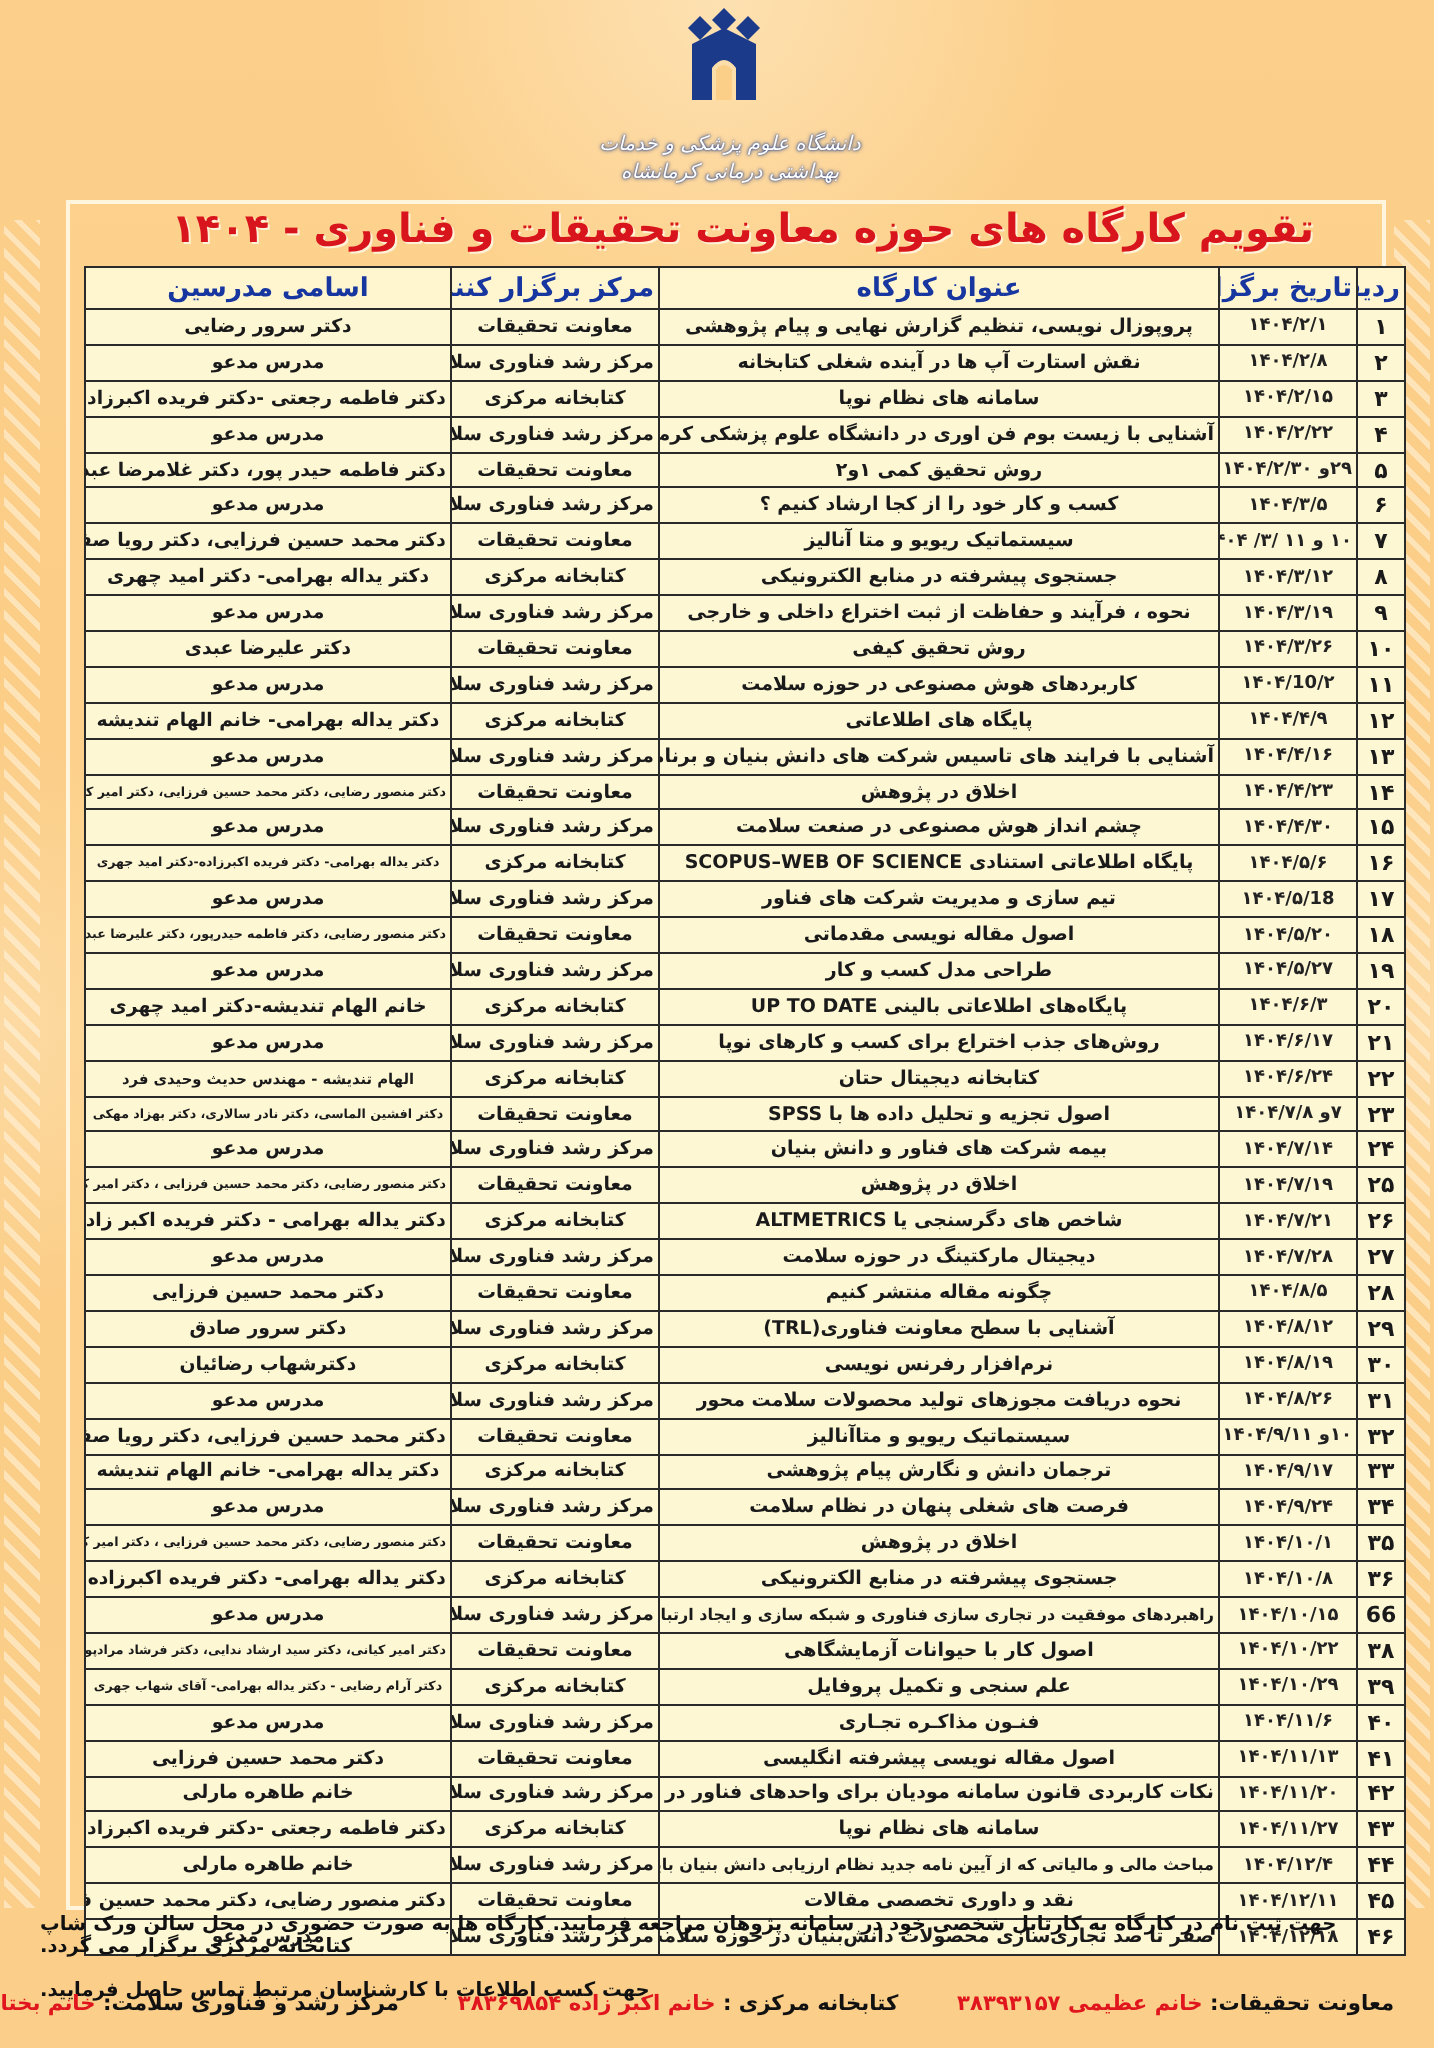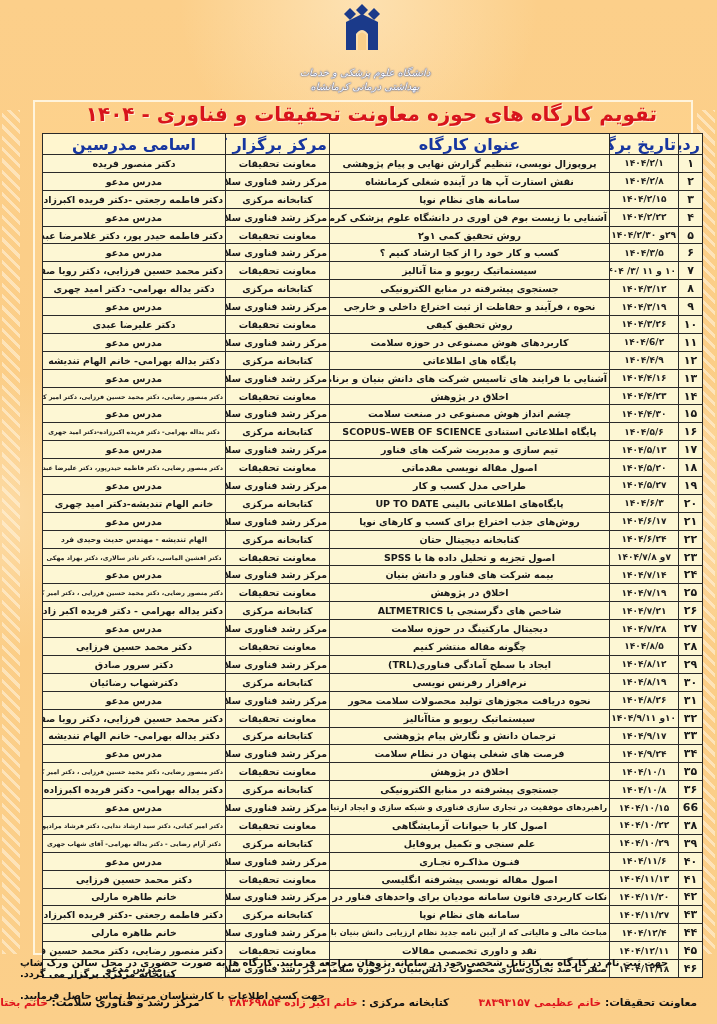--- a/index.html
+++ b/index.html
@@ -51,21 +51,21 @@
     position: absolute; left: 42px; top: 133px; width: 660px;
     border-collapse: collapse; table-layout: fixed;
     font-size: 9.4px; color: #1a1a1a;
   }
   table.schedule th, table.schedule td {
     border: 1px solid #2a2a2a; text-align: center; vertical-align: middle;
     height: 17.9px; padding: 0 2px; overflow: hidden; white-space: nowrap;
     font-weight: bold;
   }
   table.schedule th {
-    background: #fff6cf; color: #1736a0; font-size: 16px; height: 21px;
+    background: #fff6cf; color: #1736a0; font-size: 13px; height: 21px;
   }
   table.schedule td { background: #fdf7d4; }
   td.row-num { color: #1a1a1a; font-size: 11px; font-weight: bold; }
   td.date { font-size: 9px; color: #222; }
   td.title-cell { font-size: 9.5px; }
   td.small { font-size: 6.3px; font-weight: normal; }
   td.small7 { font-size: 7.4px; font-weight: normal; }
 
   .footer-note {
     position: absolute; left: 20px; right: 20px; text-align: left;
@@ -123,26 +123,26 @@
       <th>مرکز برگزار کننده</th>
       <th>اسامی مدرسین</th>
     </tr>
   </thead>
   <tbody id="rows">
       <tr>
         <td class="row-num">۱</td>
         <td class="date">۱۴۰۴/۲/۱</td>
         <td class="title-cell">پروپوزال نویسی، تنظیم گزارش نهایی و پیام پژوهشی</td>
         <td class="org">معاونت تحقیقات</td>
-        <td class="inst">دکتر منصور فریده</td>
+        <td class="inst">دکتر سرور رضایی</td>
       </tr>
       <tr>
         <td class="row-num">۲</td>
         <td class="date">۱۴۰۴/۲/۸</td>
-        <td class="title-cell">نقش استارت آپ ها در آینده شغلی کرمانشاه</td>
+        <td class="title-cell">نقش استارت آپ ها در آینده شغلی کتابخانه</td>
         <td class="org">مرکز رشد فناوری سلامت</td>
         <td class="inst">مدرس مدعو</td>
       </tr>
       <tr>
         <td class="row-num">۳</td>
         <td class="date">۱۴۰۴/۲/۱۵</td>
         <td class="title-cell">سامانه های نظام نوپا</td>
         <td class="org">کتابخانه مرکزی</td>
         <td class="inst">دکتر فاطمه رجعتی -دکتر فریده اکبرزاده</td>
       </tr>
@@ -190,21 +190,21 @@
       </tr>
       <tr>
         <td class="row-num">۱۰</td>
         <td class="date">۱۴۰۴/۳/۲۶</td>
         <td class="title-cell">روش تحقیق کیفی</td>
         <td class="org">معاونت تحقیقات</td>
         <td class="inst">دکتر علیرضا عبدی</td>
       </tr>
       <tr>
         <td class="row-num">۱۱</td>
-        <td class="date">۱۴۰۴/6/۲</td>
+        <td class="date">۱۴۰۴/10/۲</td>
         <td class="title-cell">کاربردهای هوش مصنوعی در حوزه سلامت</td>
         <td class="org">مرکز رشد فناوری سلامت</td>
         <td class="inst">مدرس مدعو</td>
       </tr>
       <tr>
         <td class="row-num">۱۲</td>
         <td class="date">۱۴۰۴/۴/۹</td>
         <td class="title-cell">پایگاه های اطلاعاتی</td>
         <td class="org">کتابخانه مرکزی</td>
         <td class="inst">دکتر یداله بهرامی- خانم الهام تندیشه</td>
@@ -232,21 +232,21 @@
       </tr>
       <tr>
         <td class="row-num">۱۶</td>
         <td class="date">۱۴۰۴/۵/۶</td>
         <td class="title-cell">پایگاه اطلاعاتی استنادی SCOPUS–WEB OF SCIENCE</td>
         <td class="org">کتابخانه مرکزی</td>
         <td class="inst small">دکتر یداله بهرامی- دکتر فریده اکبرزاده-دکتر امید جهری</td>
       </tr>
       <tr>
         <td class="row-num">۱۷</td>
-        <td class="date">۱۴۰۴/۵/۱۳</td>
+        <td class="date">۱۴۰۴/۵/18</td>
         <td class="title-cell">تیم سازی و مدیریت شرکت های فناور</td>
         <td class="org">مرکز رشد فناوری سلامت</td>
         <td class="inst">مدرس مدعو</td>
       </tr>
       <tr>
         <td class="row-num">۱۸</td>
         <td class="date">۱۴۰۴/۵/۲۰</td>
         <td class="title-cell">اصول مقاله نویسی مقدماتی</td>
         <td class="org">معاونت تحقیقات</td>
         <td class="inst small">دکتر منصور رضایی، دکتر فاطمه حیدرپور، دکتر علیرضا عبدی</td>
@@ -317,21 +317,21 @@
       <tr>
         <td class="row-num">۲۸</td>
         <td class="date">۱۴۰۴/۸/۵</td>
         <td class="title-cell">چگونه مقاله منتشر کنیم</td>
         <td class="org">معاونت تحقیقات</td>
         <td class="inst">دکتر محمد حسین فرزایی</td>
       </tr>
       <tr>
         <td class="row-num">۲۹</td>
         <td class="date">۱۴۰۴/۸/۱۲</td>
-        <td class="title-cell">ایجاد با سطح آمادگی فناوری(TRL)</td>
+        <td class="title-cell">آشنایی با سطح معاونت فناوری(TRL)</td>
         <td class="org">مرکز رشد فناوری سلامت</td>
         <td class="inst">دکتر سرور صادق</td>
       </tr>
       <tr>
         <td class="row-num">۳۰</td>
         <td class="date">۱۴۰۴/۸/۱۹</td>
         <td class="title-cell">نرم‌افزار رفرنس نویسی</td>
         <td class="org">کتابخانه مرکزی</td>
         <td class="inst">دکترشهاب رضائیان</td>
       </tr>

